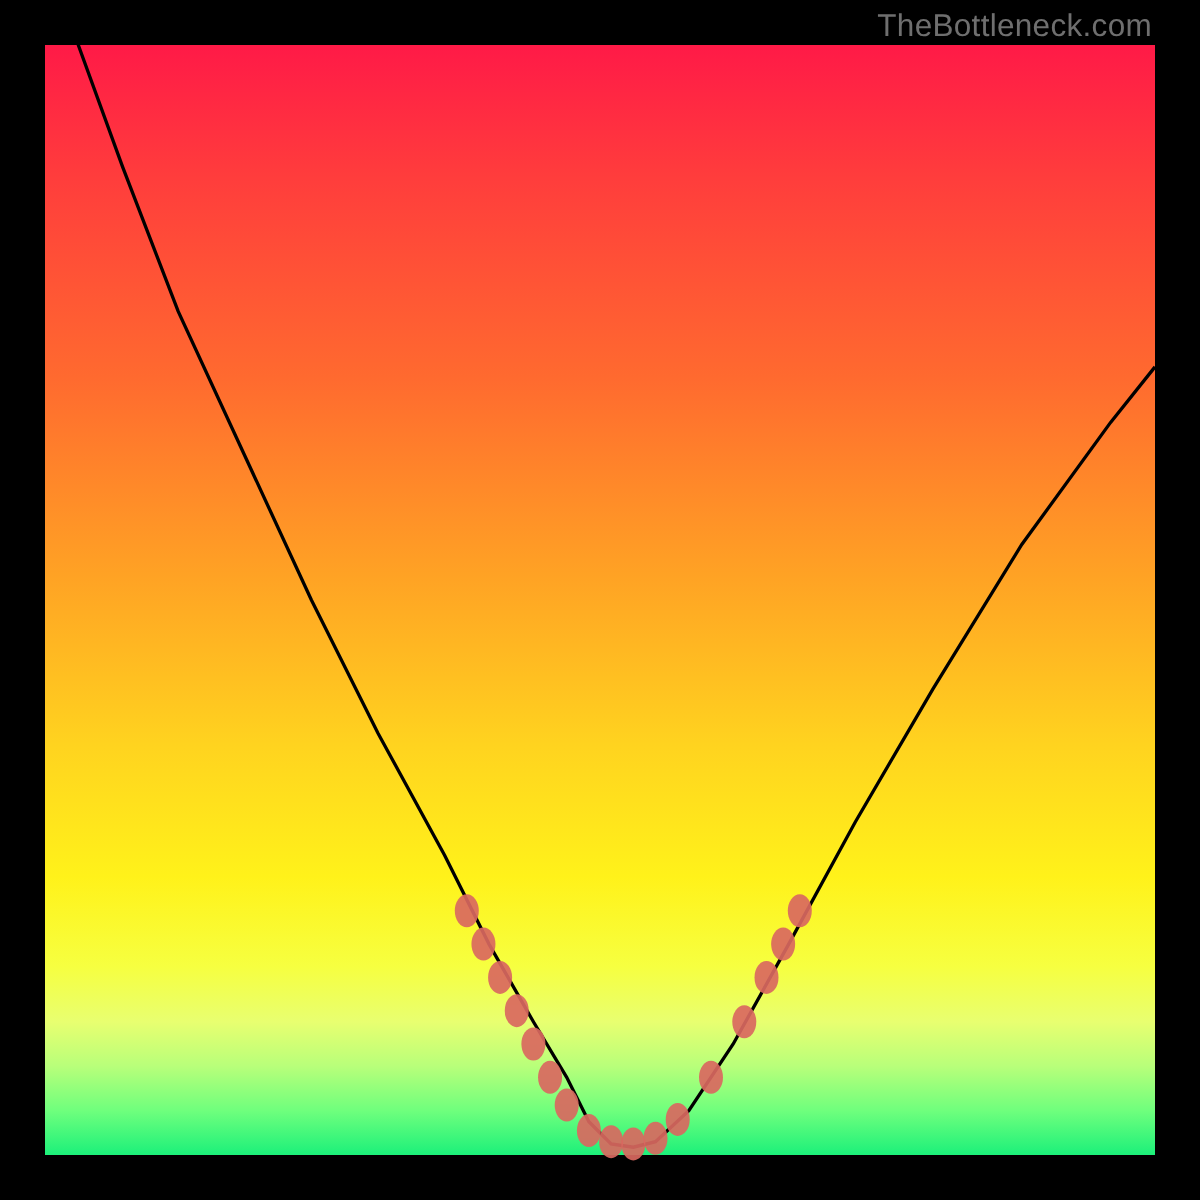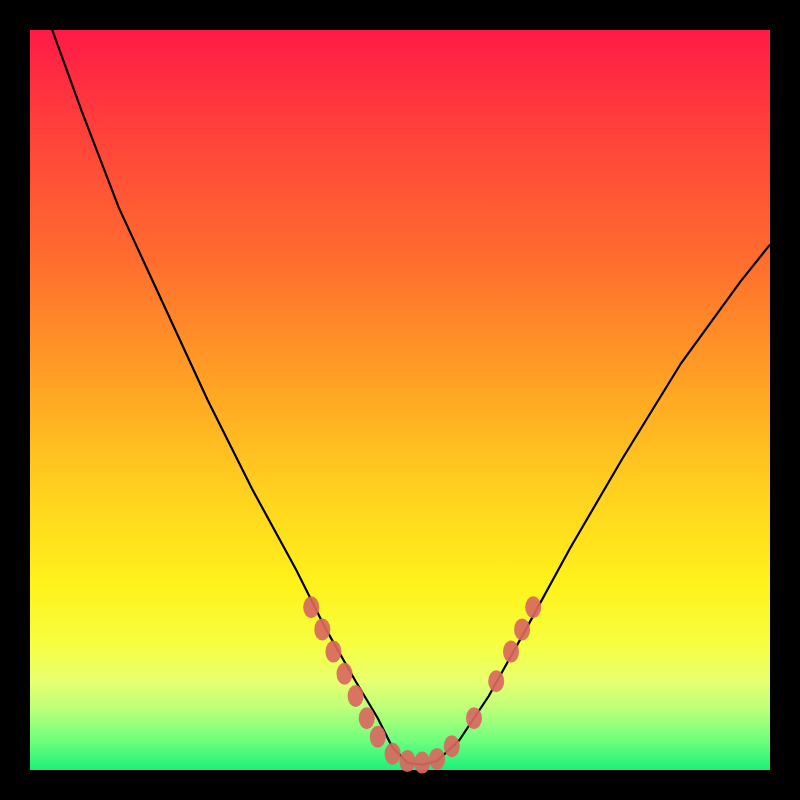--- a/index.html
+++ b/index.html
@@ -88,13 +88,14 @@
           <ellipse class="marker" cx="407.0" cy="728.9" rx="8" ry="11"></ellipse>
           <ellipse class="marker" cx="421.8" cy="716.3" rx="8" ry="11"></ellipse>
           <ellipse class="marker" cx="444.0" cy="688.2" rx="8" ry="11"></ellipse>
           <ellipse class="marker" cx="466.2" cy="651.2" rx="8" ry="11"></ellipse>
           <ellipse class="marker" cx="481.0" cy="621.6" rx="8" ry="11"></ellipse>
           <ellipse class="marker" cx="492.1" cy="599.4" rx="8" ry="11"></ellipse>
           <ellipse class="marker" cx="503.2" cy="577.2" rx="8" ry="11"></ellipse>
         </g>
     </svg>
   </div>
+  <div class="watermark">TheBottleneck.com</div>
 </div>
 
 </body></html>

